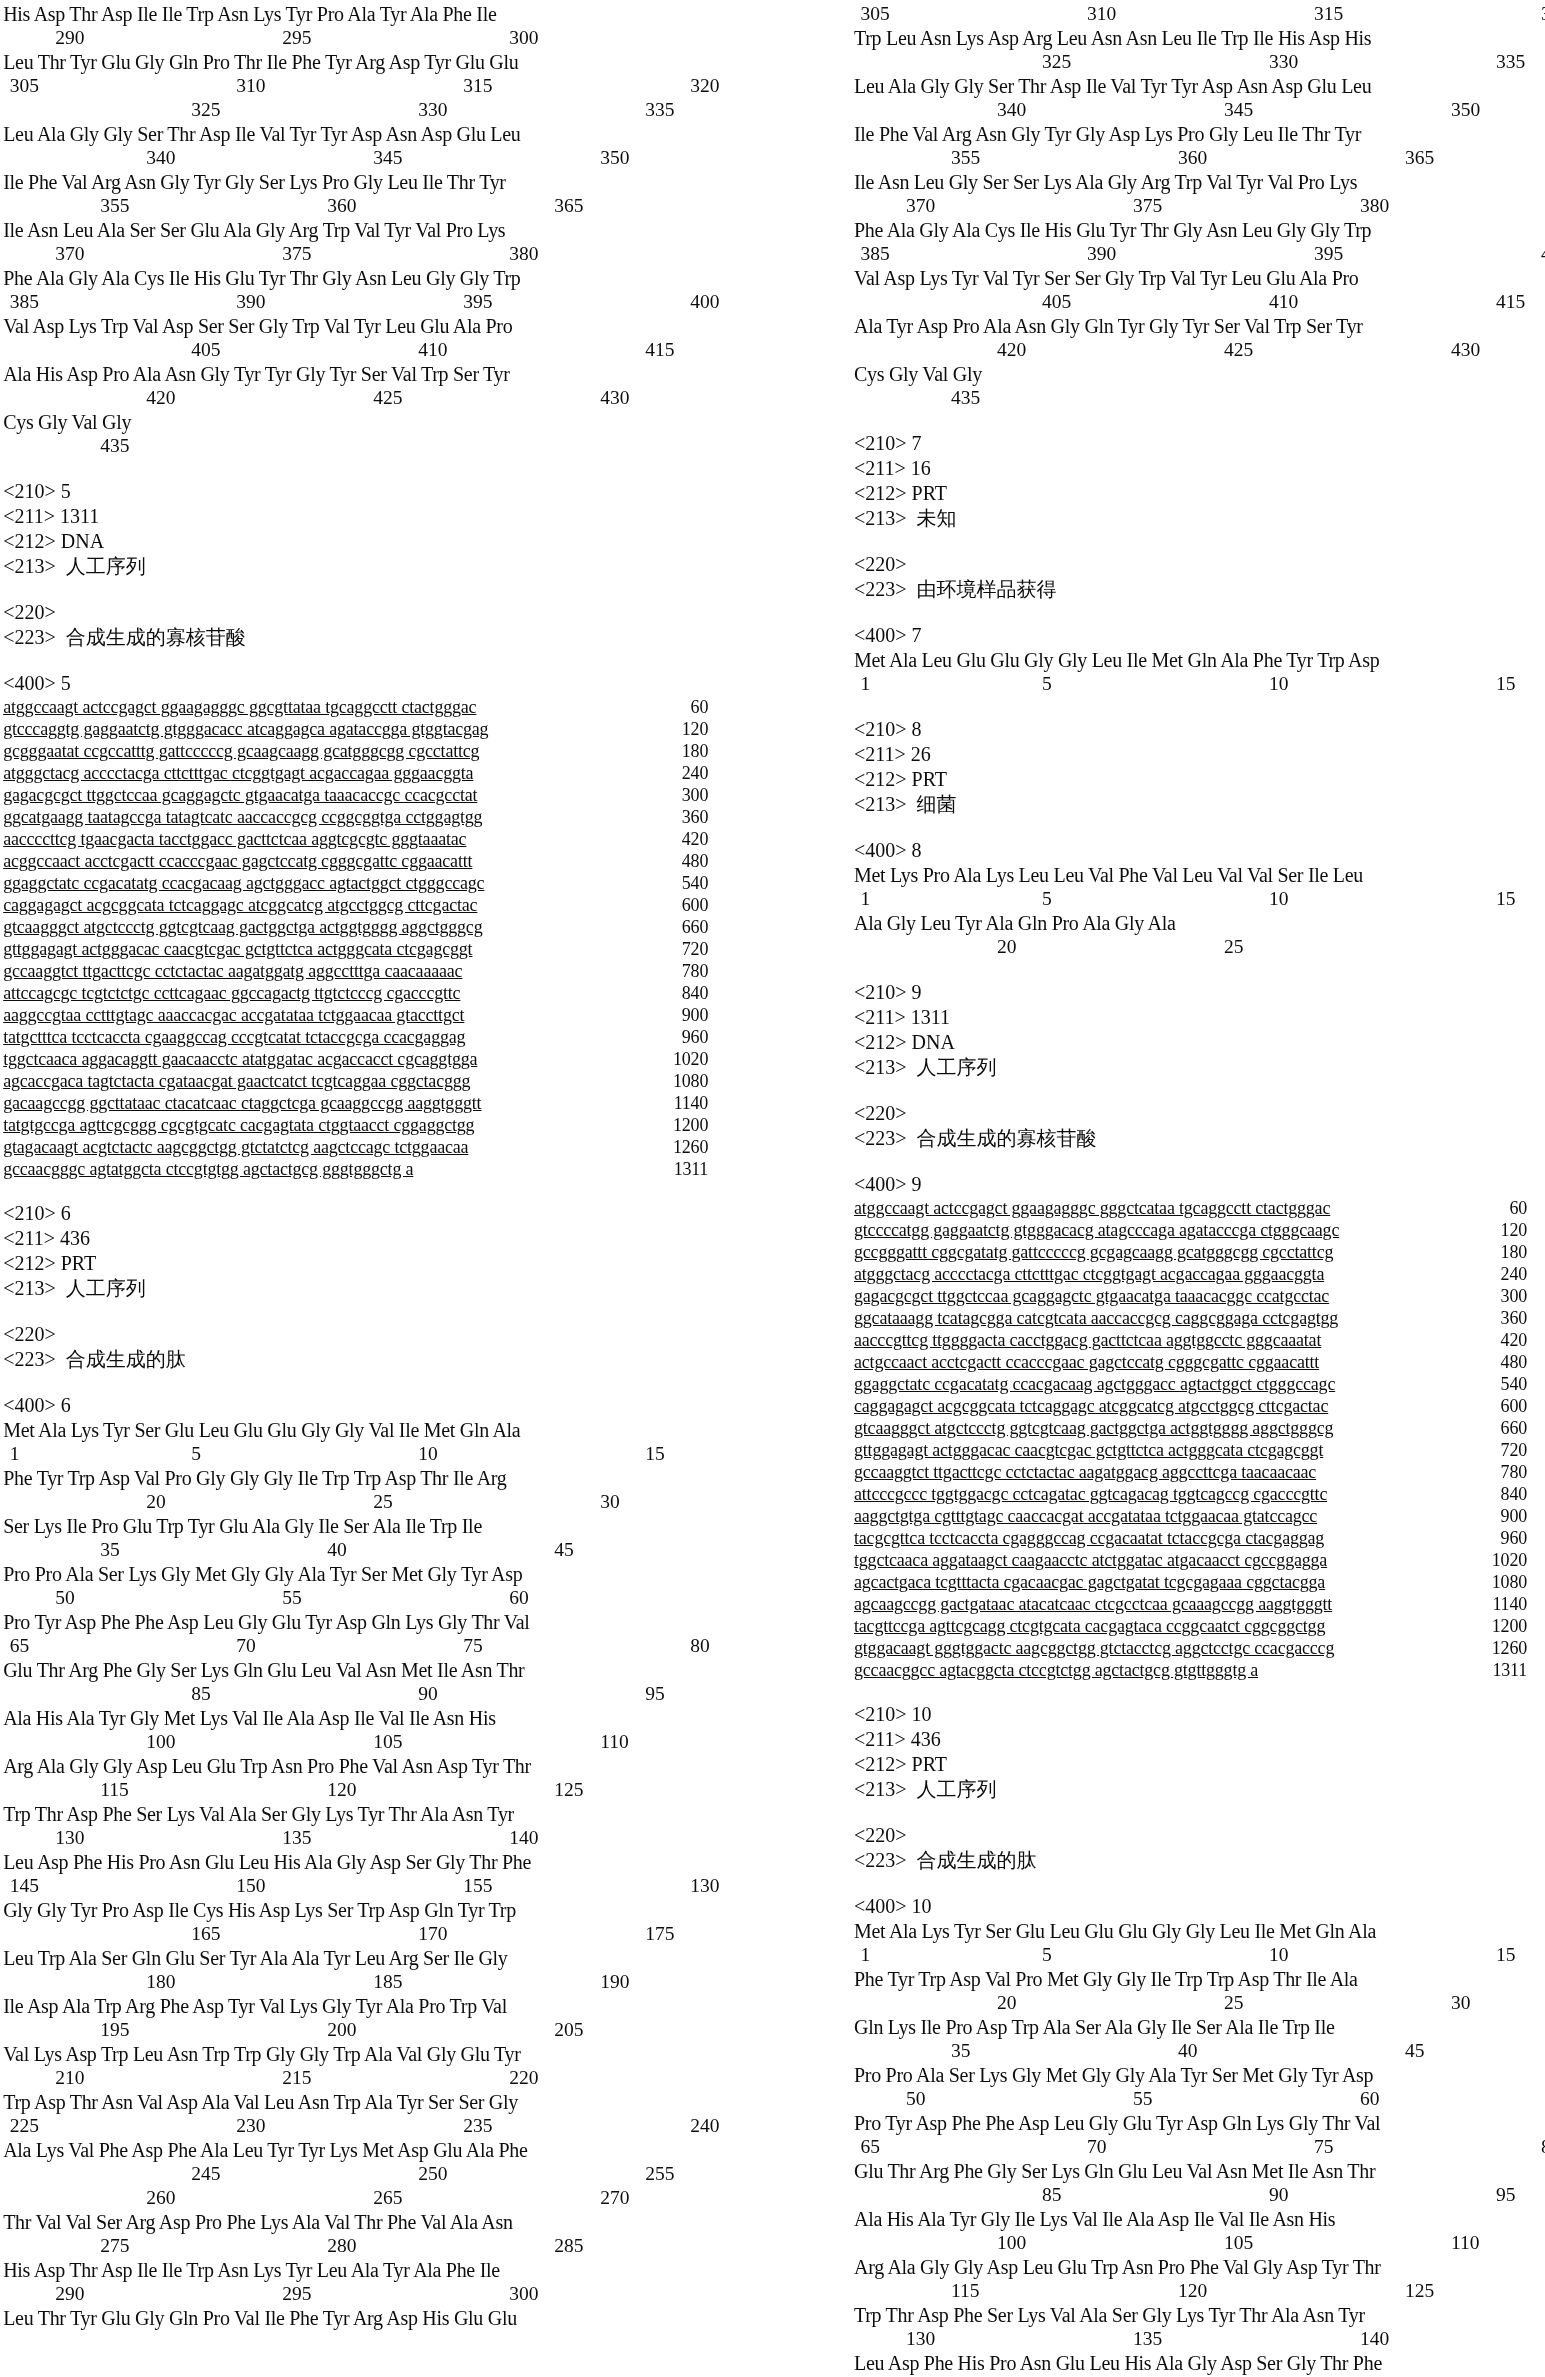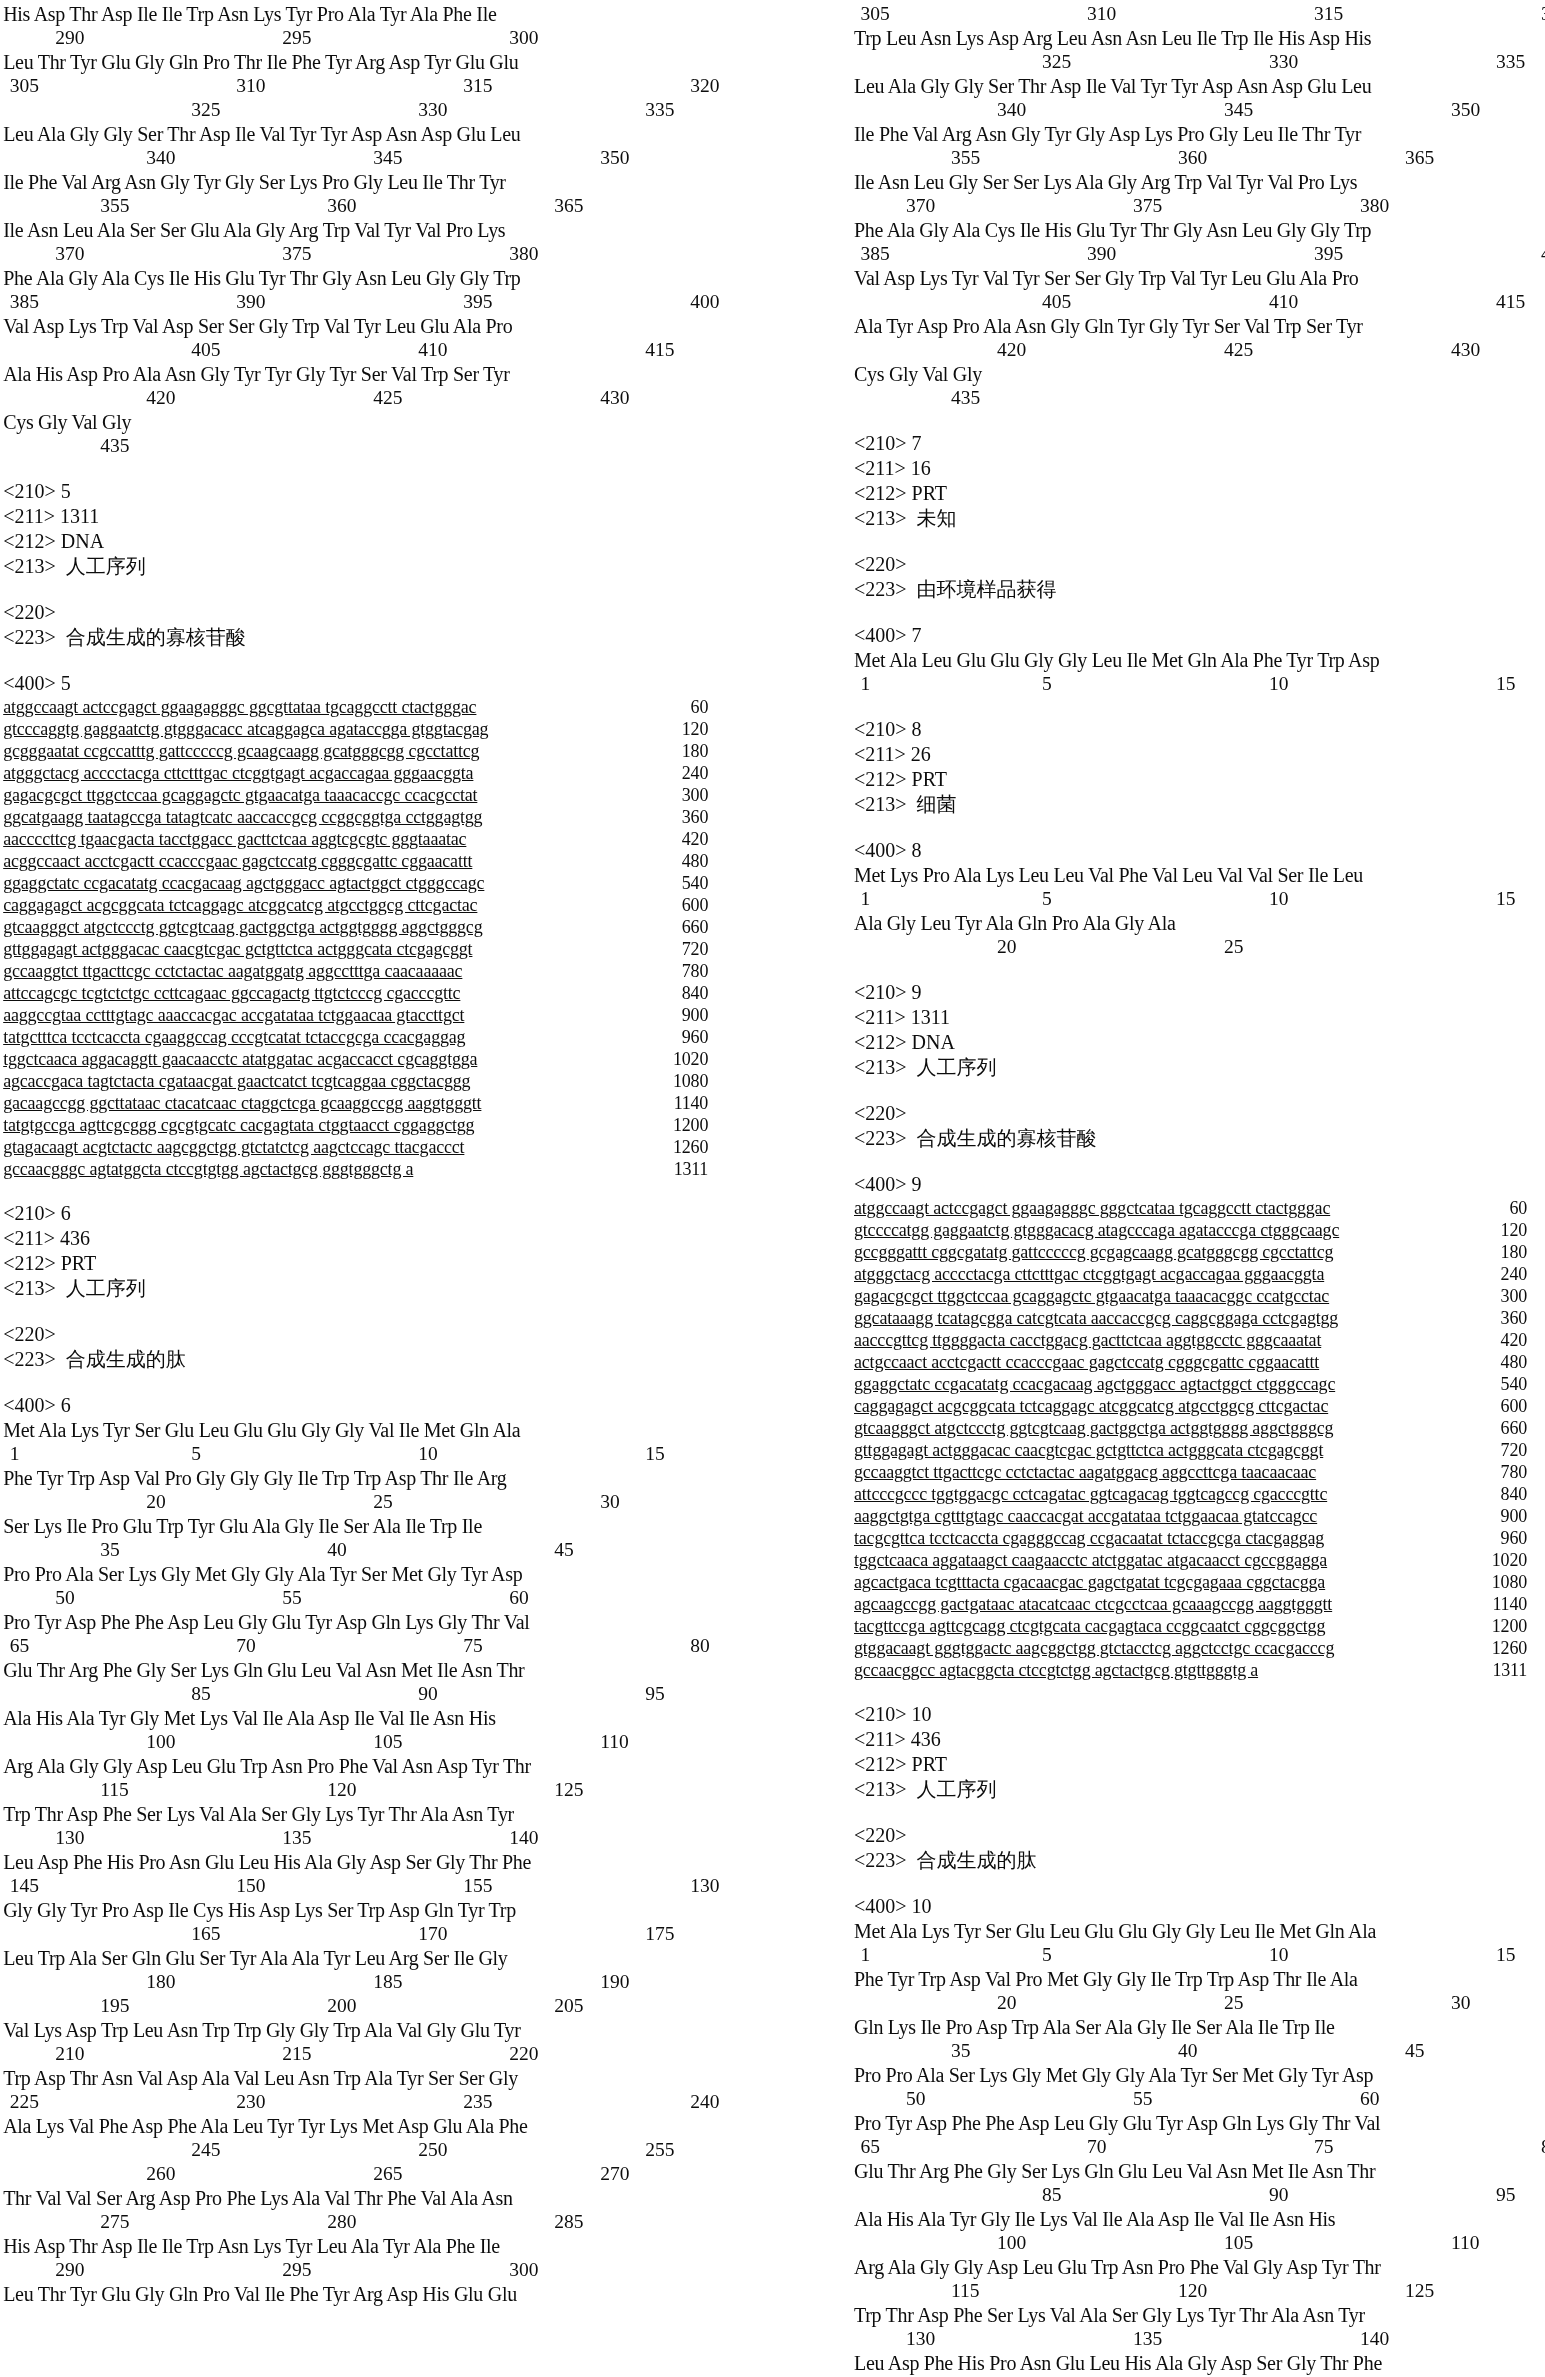--- a/index.html
+++ b/index.html
@@ -73,21 +73,21 @@
         <div class="line l-dna"><span>gtcaagggct atgctccctg ggtcgtcaag gactggctga actggtgggg aggctgggcg</span><span class="count">660</span></div>
         <div class="line l-dna"><span>gttggagagt actgggacac caacgtcgac gctgttctca actgggcata ctcgagcggt</span><span class="count">720</span></div>
         <div class="line l-dna"><span>gccaaggtct ttgacttcgc cctctactac aagatggatg aggcctttga caacaaaaac</span><span class="count">780</span></div>
         <div class="line l-dna"><span>attccagcgc tcgtctctgc ccttcagaac ggccagactg ttgtctcccg cgacccgttc</span><span class="count">840</span></div>
         <div class="line l-dna"><span>aaggccgtaa cctttgtagc aaaccacgac accgatataa tctggaacaa gtaccttgct</span><span class="count">900</span></div>
         <div class="line l-dna"><span>tatgctttca tcctcaccta cgaaggccag cccgtcatat tctaccgcga ccacgaggag</span><span class="count">960</span></div>
         <div class="line l-dna"><span>tggctcaaca aggacaggtt gaacaacctc atatggatac acgaccacct cgcaggtgga</span><span class="count">1020</span></div>
         <div class="line l-dna"><span>agcaccgaca tagtctacta cgataacgat gaactcatct tcgtcaggaa cggctacggg</span><span class="count">1080</span></div>
         <div class="line l-dna"><span>gacaagccgg ggcttataac ctacatcaac ctaggctcga gcaaggccgg aaggtgggtt</span><span class="count">1140</span></div>
         <div class="line l-dna"><span>tatgtgccga agttcgcggg cgcgtgcatc cacgagtata ctggtaacct cggaggctgg</span><span class="count">1200</span></div>
-        <div class="line l-dna"><span>gtagacaagt acgtctactc aagcggctgg gtctatctcg aagctccagc ttacgaccct</span><span class="count">1260</span></div>
+        <div class="line l-dna"><span>gtagacaagt acgtctactc aagcggctgg gtctatctcg aagctccagc tctggaacaa</span><span class="count">1260</span></div>
         <div class="line l-dna"><span>gccaacgggc agtatggcta ctccgtgtgg agctactgcg gggtgggctg a</span><span class="count">1311</span></div>
         <div class="line l-gap"></div>
         <div class="line l-tag">&lt;210&gt; 6</div>
         <div class="line l-tag">&lt;211&gt; 436</div>
         <div class="line l-tag">&lt;212&gt; PRT</div>
         <div class="line l-tag">&lt;213&gt;  人工序列</div>
         <div class="line l-gap"></div>
         <div class="line l-tag">&lt;220&gt;</div>
         <div class="line l-tag">&lt;223&gt;  合成生成的肽</div>
         <div class="line l-gap"></div>
@@ -109,20 +109,21 @@
         <div class="line l-seq">Arg Ala Gly Gly Asp Leu Glu Trp Asn Pro Phe Val Asn Asp Tyr Thr</div>
         <div class="line l-num"><span class="pos" style="left: 97px;">115</span><span class="pos" style="left: 324px;">120</span><span class="pos" style="left: 551px;">125</span></div>
         <div class="line l-seq">Trp Thr Asp Phe Ser Lys Val Ala Ser Gly Lys Tyr Thr Ala Asn Tyr</div>
         <div class="line l-num"><span class="pos" style="left: 52px;">130</span><span class="pos" style="left: 279px;">135</span><span class="pos" style="left: 506px;">140</span></div>
         <div class="line l-seq">Leu Asp Phe His Pro Asn Glu Leu His Ala Gly Asp Ser Gly Thr Phe</div>
         <div class="line l-num"><span class="pos" style="left: 6.5px;">145</span><span class="pos" style="left: 233px;">150</span><span class="pos" style="left: 460px;">155</span><span class="pos" style="left: 687px;">130</span></div>
         <div class="line l-seq">Gly Gly Tyr Pro Asp Ile Cys His Asp Lys Ser Trp Asp Gln Tyr Trp</div>
         <div class="line l-num"><span class="pos" style="left: 188px;">165</span><span class="pos" style="left: 415px;">170</span><span class="pos" style="left: 642px;">175</span></div>
         <div class="line l-seq">Leu Trp Ala Ser Gln Glu Ser Tyr Ala Ala Tyr Leu Arg Ser Ile Gly</div>
         <div class="line l-num"><span class="pos" style="left: 143px;">180</span><span class="pos" style="left: 370px;">185</span><span class="pos" style="left: 597px;">190</span></div>
+        <div class="line l-seq">Ile Asp Ala Trp Arg Phe Asp Tyr Val Lys Gly Tyr Ala Pro Trp Val</div>
         <div class="line l-num"><span class="pos" style="left: 97px;">195</span><span class="pos" style="left: 324px;">200</span><span class="pos" style="left: 551px;">205</span></div>
         <div class="line l-seq">Val Lys Asp Trp Leu Asn Trp Trp Gly Gly Trp Ala Val Gly Glu Tyr</div>
         <div class="line l-num"><span class="pos" style="left: 52px;">210</span><span class="pos" style="left: 279px;">215</span><span class="pos" style="left: 506px;">220</span></div>
         <div class="line l-seq">Trp Asp Thr Asn Val Asp Ala Val Leu Asn Trp Ala Tyr Ser Ser Gly</div>
         <div class="line l-num"><span class="pos" style="left: 6.5px;">225</span><span class="pos" style="left: 233px;">230</span><span class="pos" style="left: 460px;">235</span><span class="pos" style="left: 687px;">240</span></div>
         <div class="line l-seq">Ala Lys Val Phe Asp Phe Ala Leu Tyr Tyr Lys Met Asp Glu Ala Phe</div>
         <div class="line l-num"><span class="pos" style="left: 188px;">245</span><span class="pos" style="left: 415px;">250</span><span class="pos" style="left: 642px;">255</span></div>
         <div class="line l-num"><span class="pos" style="left: 143px;">260</span><span class="pos" style="left: 370px;">265</span><span class="pos" style="left: 597px;">270</span></div>
         <div class="line l-seq">Thr Val Val Ser Arg Asp Pro Phe Lys Ala Val Thr Phe Val Ala Asn</div>
         <div class="line l-num"><span class="pos" style="left: 97px;">275</span><span class="pos" style="left: 324px;">280</span><span class="pos" style="left: 551px;">285</span></div>

